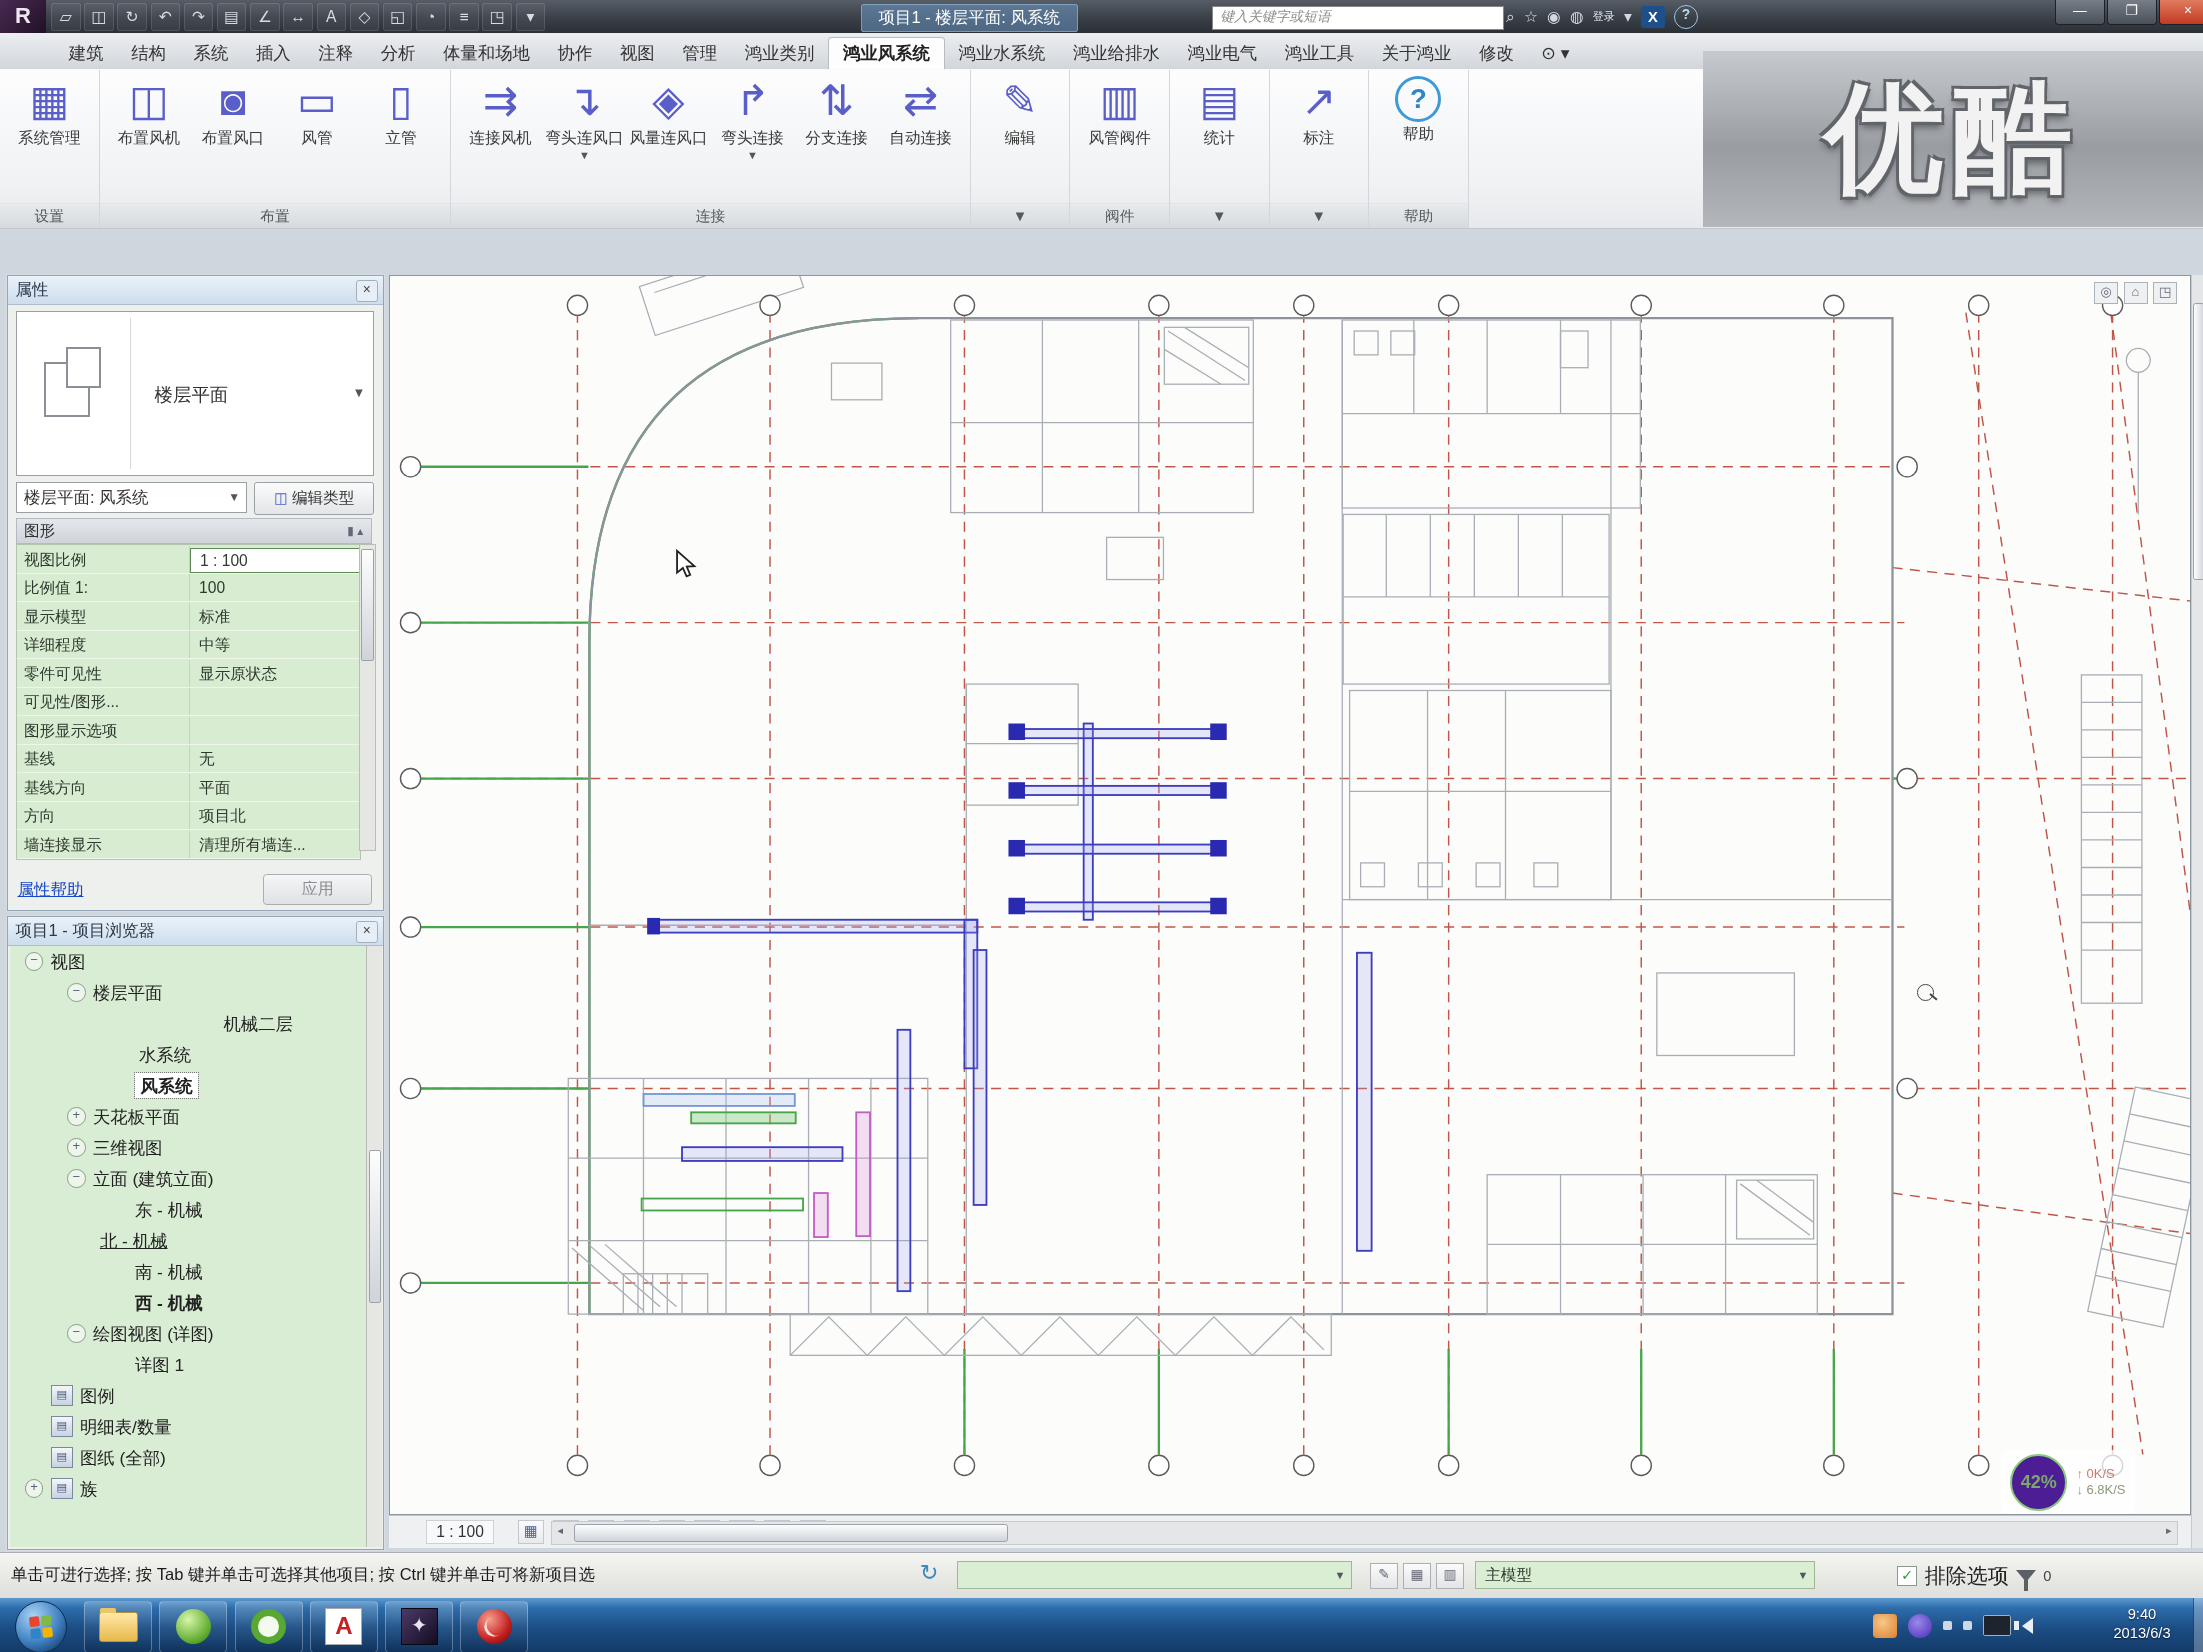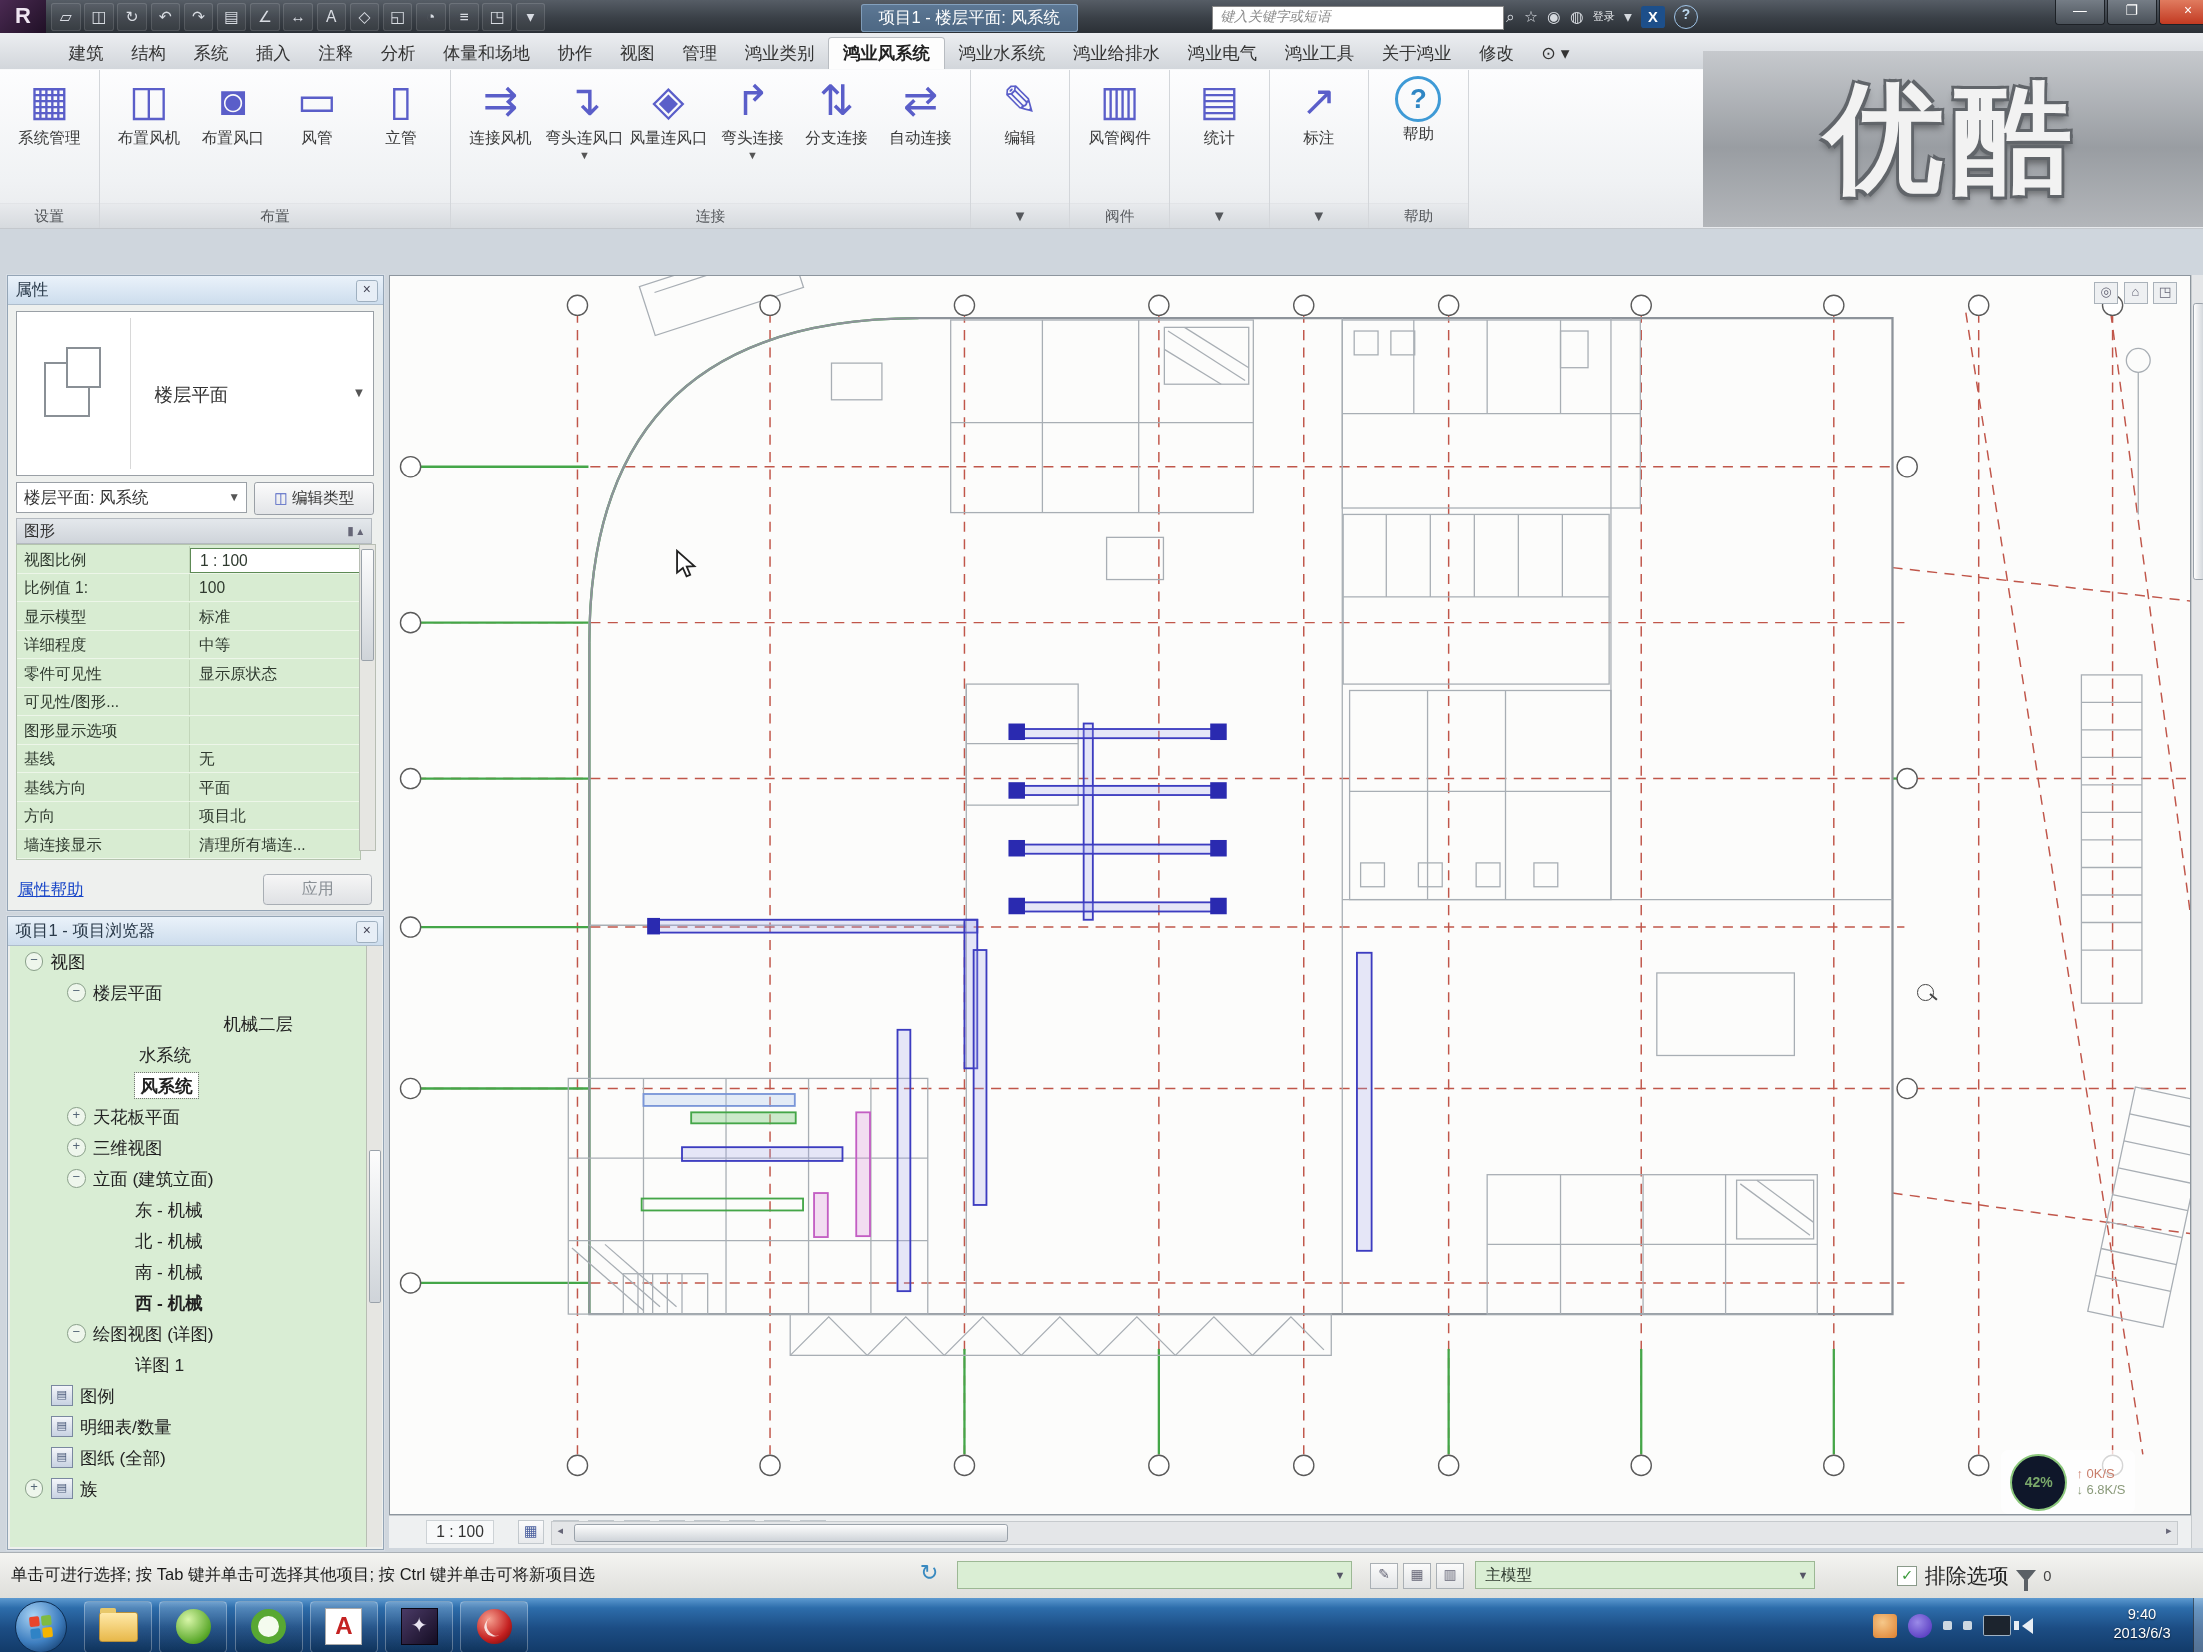--- a/index.html
+++ b/index.html
@@ -106,22 +106,22 @@
   .treescroll .thumb{position:absolute;left:1.8px;top:34%;width:10px;height:25%;
     background:linear-gradient(#fdfdfd,#cfd4d9);border:0.9px solid #9aa2aa;border-radius:1.8px;}
 
   
   .canvas{left:389px;top:275px;width:1802px;height:1240px;background:#fcfcfb;border:0.9px solid #8d969e;box-sizing:border-box;}
   .cv-tools{position:absolute;right:13px;top:5.5px;display:flex;gap:5.5px;}
   .cv-tool{width:22px;height:20px;border:0.9px solid #aab2ba;background:#eef0f2;color:#667;
     font-size:13px;text-align:center;line-height:18.4px;}
   .speed-badge{position:absolute;left:1611px;top:1174px;display:flex;align-items:center;gap:9.2px;
     background:rgba(255,255,255,.75);padding:3.7px 9.2px;border-radius:7.3px;}
-  .speed-circle{width:53px;height:53px;border-radius:50%;border:2.8px solid #8cc87c;background:#0f172a;
-    color:#7aa86a;font-size:14px;font-weight:bold;display:flex;align-items:center;justify-content:center;text-align:center;}
+  .speed-circle{width:53px;height:53px;border-radius:50%;border:2.8px solid #8cc87c;background:#4c1d95;
+    color:#7aa86a;font-size:18px;font-weight:bold;display:flex;align-items:center;justify-content:center;text-align:center;}
   .speed-lines{font-size:13px;line-height:16.5px;}
   .speed-up{color:#c87d6a;}.speed-down{color:#8a9a7a;}
   .cursor1{position:absolute;left:675px;top:549px;z-index:40;}
   .cursor2{position:absolute;left:1917px;top:984px;width:14.7px;height:14.7px;border:1.8px solid #444;border-radius:50%;z-index:40;}
   .cursor2::after{content:"";position:absolute;left:11px;top:11px;width:9.2px;height:1.8px;background:#444;transform:rotate(40deg);}
 
   
   .viewbar{left:389px;top:1515px;width:1802px;height:33px;background:#eef0f1;border-top:0.9px solid #c2c6ca;
     display:flex;align-items:center;box-sizing:border-box;}
   .vscale{margin-left:37px;font-size:15.6px;color:#333;padding:1.8px 9.2px;border:0.9px solid #cdd2d6;background:#f8f9fa;}
@@ -484,21 +484,21 @@
           <span class="tlabel">三维视图</span>
         </div>
         <div class="trow" style="padding-left: 57px;">
           <span class="texp">−</span>
           <span class="tlabel">立面 (建筑立面)</span>
         </div>
         <div class="trow" style="padding-left: 99px;">
           <span class="texp none">−</span>
           <span class="tlabel">东 - 机械</span>
         </div>
-        <div class="trow" style="padding-left: 99px;">
+        <div class="trow" style="padding-left: 64px; text-decoration: underline;">
           <span class="texp none">−</span>
           <span class="tlabel">北 - 机械</span>
         </div>
         <div class="trow" style="padding-left: 99px;">
           <span class="texp none">−</span>
           <span class="tlabel">南 - 机械</span>
         </div>
         <div class="trow" style="padding-left: 99px; font-weight: bold;">
           <span class="texp none">−</span>
           <span class="tlabel">西 - 机械</span>

